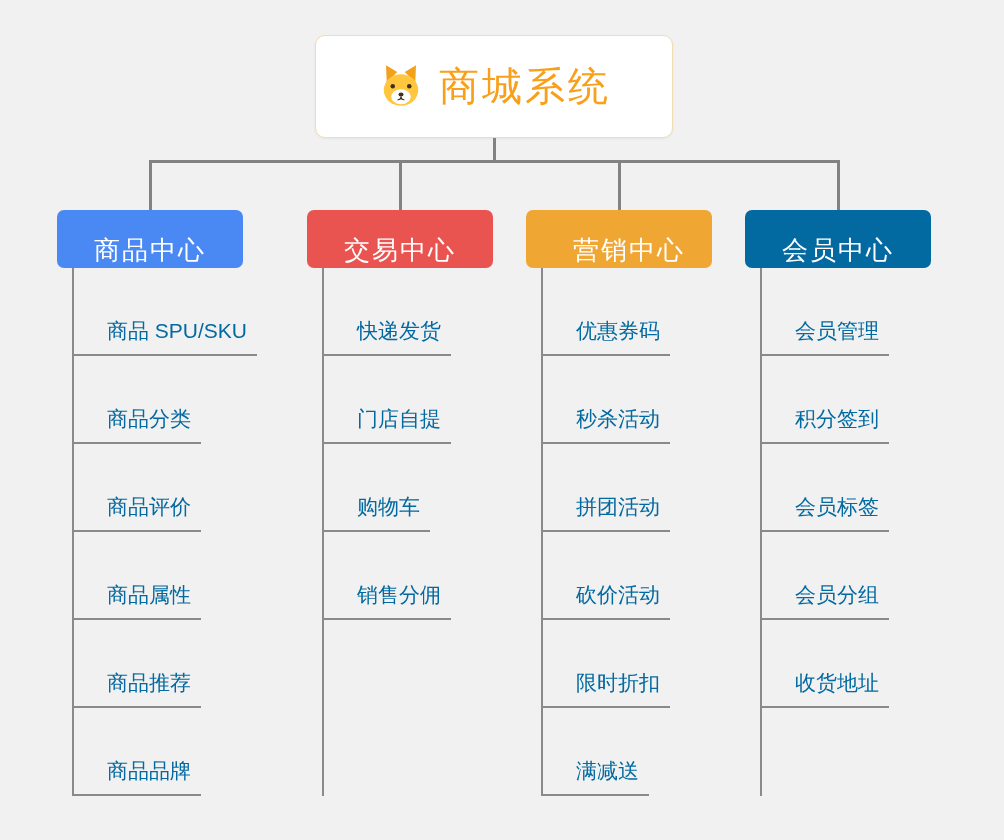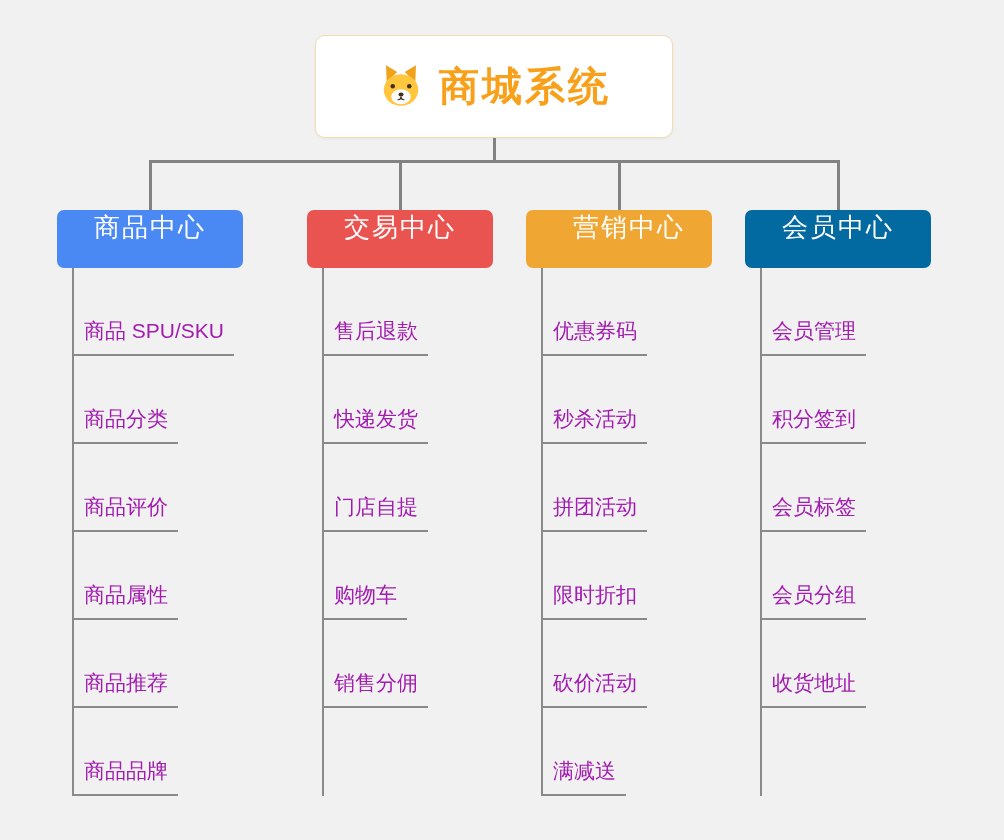--- a/index.html
+++ b/index.html
@@ -15,48 +15,48 @@
   
   .root-node {
     position: absolute; left: 315px; top: 35px; width: 358px; height: 103px;
     background: #ffffff;
     border: 1px solid #f3ddb0;
     border-radius: 10px;
     display: flex; align-items: center; justify-content: center; gap: 14px;
     box-shadow: 0 1px 3px rgba(0,0,0,0.05);
   }
   .root-title {
-    font-size: 40px; font-weight: bold; color: #f9a01b; letter-spacing: 3px;
+    font-size: 40px; font-weight: normal; color: #f9a01b; letter-spacing: 3px;
   }
   
   .trunk  { left: 493px; top: 138px; width: 3px;  height: 25px; }
   .hbar   { left: 149px; top: 160px; width: 691px; height: 3px; }
   .stub   { top: 160px; width: 3px; height: 50px; }
   .stub1 { left: 149px; } .stub2 { left: 399px; } .stub3 { left: 618px; } .stub4 { left: 837px; }
   
   .branch-box {
     position: absolute; top: 210px; width: 186px; height: 58px;
     border-radius: 7px;
-    display: flex; align-items: flex-start; justify-content: center;
+    display: flex; align-items: flex-end; justify-content: center;
     color: #ffffff; font-size: 26px; letter-spacing: 2px;
     cursor: default;
   }
   .bx1 { left: 57px; } .bx2 { left: 307px; } .bx3 { left: 526px; } .bx4 { left: 745px; }
   
   .branch-col { position: absolute; top: 268px; width: 250px; }
   .vline {
     position: absolute; left: 15px; top: 0; width: 2px; height: 528px;
     background: #8a8a8a;
   }
   .kid { height: 88px; display: flex; align-items: flex-end; margin-left: 15px; }
   .kid-label {
     display: inline-block;
     border-bottom: 2px solid #8a8a8a;
-    padding: 0 10px 9px 12px;
-    font-size: 21px; color: #a21caf;
+    padding: 0 10px 9px 35px;
+    font-size: 21px; color: #0369a1;
     white-space: nowrap;
   }
 </style>
 </head>
 <body>
 
 <div class="root-node">
   <svg width="48" height="48" viewBox="0 0 64 64" aria-hidden="true">
     <path d="M12 3 L27 12 L13 26 Z" fill="#f2a21a"></path>
     <path d="M52 3 L37 12 L51 26 Z" fill="#f2a21a"></path>
@@ -101,23 +101,20 @@
       <span class="kid-label">商品品牌</span>
     </div>
 </div>
 
 <div class="branch-box bx2" style="background: rgb(233, 84, 80);">
   <span>交易中心</span>
 </div>
 <div class="branch-col bx2">
   <div class="vline"></div>
   <div class="kid">
-      <span class="kid-label">售后退款</span>
-    </div>
-  <div class="kid">
       <span class="kid-label">快递发货</span>
     </div>
   <div class="kid">
       <span class="kid-label">门店自提</span>
     </div>
   <div class="kid">
       <span class="kid-label">购物车</span>
     </div>
   <div class="kid">
       <span class="kid-label">销售分佣</span>
@@ -132,24 +129,24 @@
   <div class="kid">
       <span class="kid-label">优惠券码</span>
     </div>
   <div class="kid">
       <span class="kid-label">秒杀活动</span>
     </div>
   <div class="kid">
       <span class="kid-label">拼团活动</span>
     </div>
   <div class="kid">
-      <span class="kid-label">限时折扣</span>
+      <span class="kid-label">砍价活动</span>
     </div>
   <div class="kid">
-      <span class="kid-label">砍价活动</span>
+      <span class="kid-label">限时折扣</span>
     </div>
   <div class="kid">
       <span class="kid-label">满减送</span>
     </div>
 </div>
 
 <div class="branch-box bx4" style="background: #0369a1;">
   <span>会员中心</span>
 </div>
 <div class="branch-col bx4">

